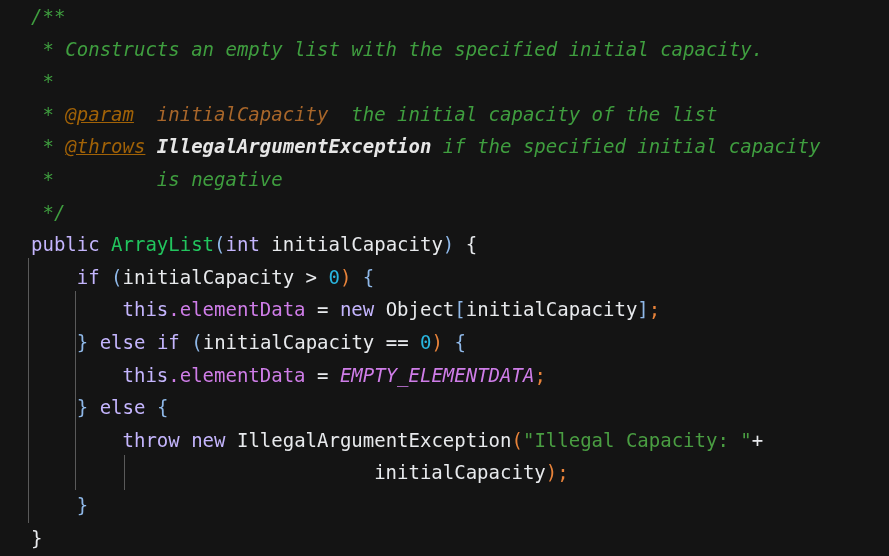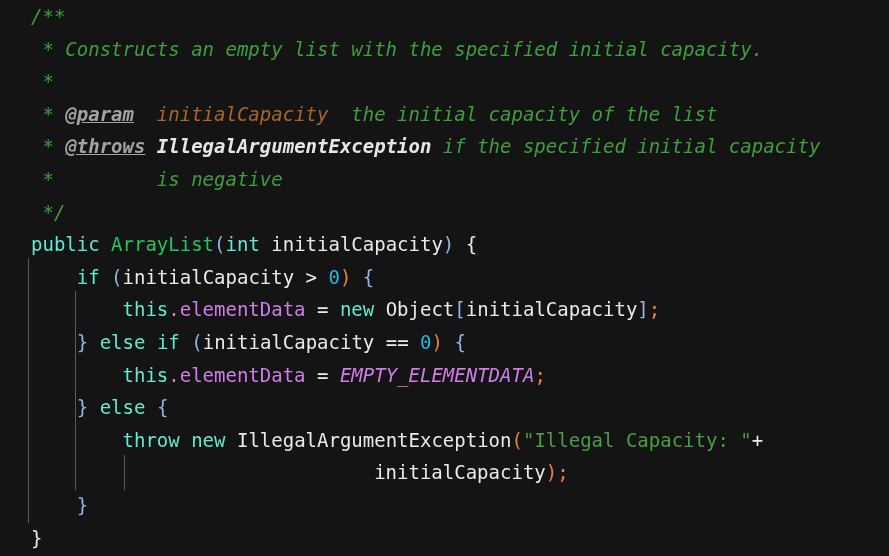--- a/index.html
+++ b/index.html
@@ -44,24 +44,24 @@
     pointer-events: none;
   }
   .guide {
     position: absolute;
     width: 1px;
     background: #5a5a5a;
   }
 
   
   .cmt      { color: #3f9e3f; font-style: italic; }
-  .cmt-tag  { color: #a3a3a3; font-style: italic; font-weight: bold; text-decoration: underline; }
+  .cmt-tag  { color: #a16207; font-style: italic; font-weight: normal; text-decoration: underline; }
   .cmt-param{ color: #a8662a; font-style: italic; }
   .cmt-type { color: #e6e6e6; font-style: italic; font-weight: bold; }
-  .kw       { color: #5eead4; }
+  .kw       { color: #c4b5fd; }
   .type     { color: #22c55e; }
   .ident    { color: #e8eaed; }
   .field    { color: #cf7de8; }
   .field-st { color: #cf7de8; font-style: italic; }
   .num      { color: #29b6e0; }
   .str      { color: #4a9e42; }
   .semi     { color: #e8833a; }
   .op       { color: #e8eaed; }
   .br1      { color: #e8eaed; }
   .br2      { color: #e8833a; }

